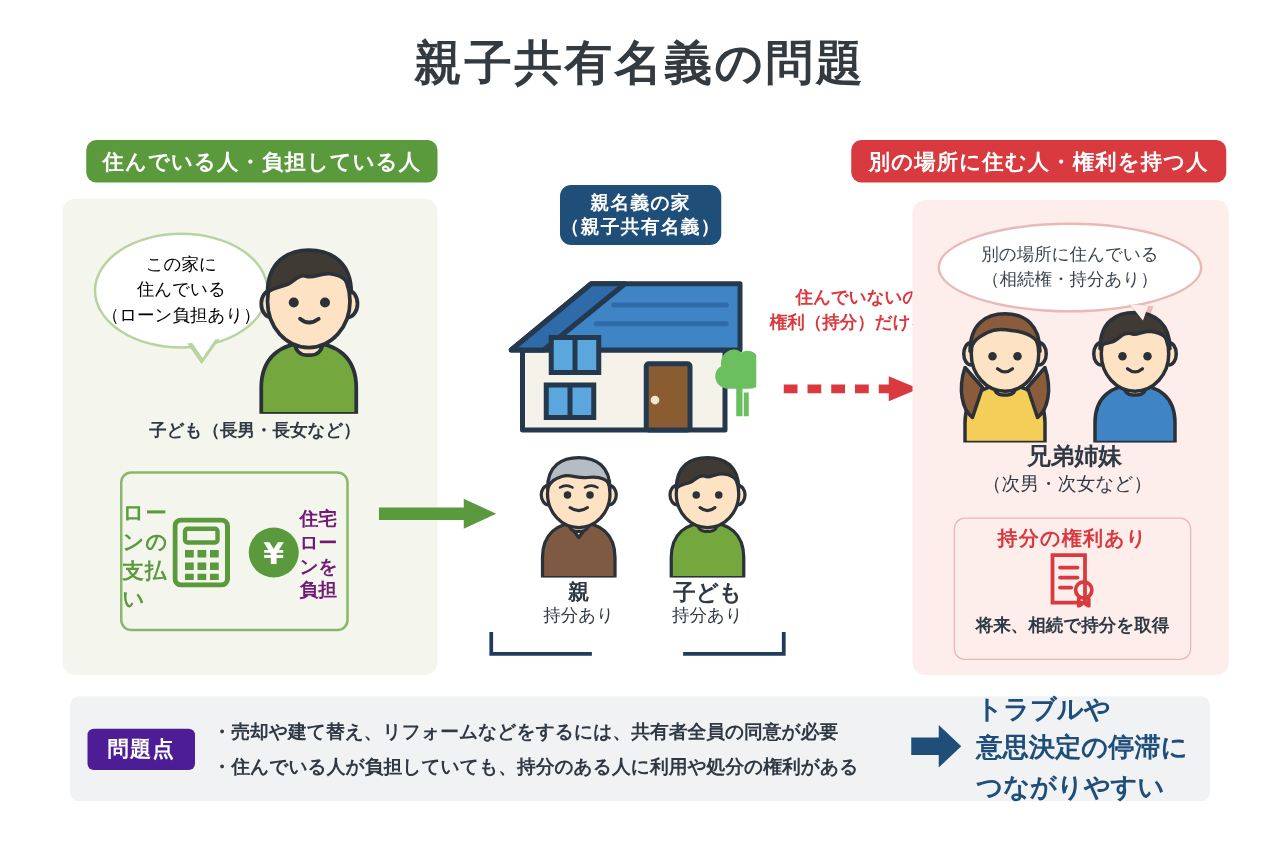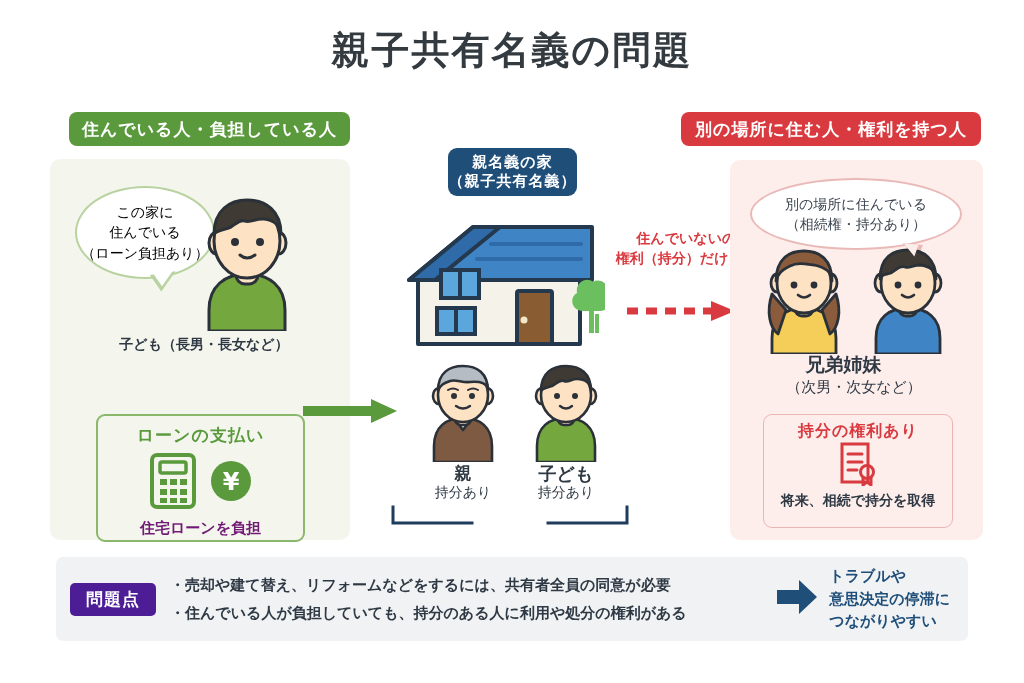--- a/index.html
+++ b/index.html
@@ -87,24 +87,24 @@
   }
 
   
   .person{position:absolute;}
 
   
   .cap{position:absolute;text-align:center;color:#2f3944;}
 
   
   .loanbox{
-    position:absolute;left:96px;top:377px;width:209px;height:128px;
+    position:absolute;left:96px;top:377px;width:183px;height:128px;
     border:2px solid #8ab86a;border-radius:9px;
     background:transparent;box-sizing:border-box;
-    display:flex;flex-direction:column;align-items:center;margin-top:37px;
+    display:flex;align-items:center;
   }
   .loanbox-title{margin-top:8px;font-size:17px;font-weight:bold;color:#5a9a3d;letter-spacing:1px;}
   .loanbox-icons{display:flex;align-items:center;gap:14px;margin-top:6px;}
   .loanbox-caption{margin-top:6px;font-size:15px;font-weight:bold;color:#701a75;}
 
   
   .rightbox{
     position:absolute;left:763px;top:414px;width:190px;height:114px;
     border:1.5px solid #eab6b3;border-radius:9px;box-sizing:border-box;
     display:flex;flex-direction:column;align-items:center;
@@ -137,21 +137,21 @@
     margin-left:14px;width:86px;height:33px;background:#4c1d95;border-radius:5px;
     color:#fff;font-size:17px;font-weight:bold;
     display:flex;align-items:center;justify-content:center;letter-spacing:1px;flex:none;
   }
   .bullets{margin-left:14px;flex:1;}
   .bullets div{font-size:15px;font-weight:bold;color:#2f3944;line-height:1.9;}
   .result{
     display:flex;align-items:center;gap:10px;margin-right:18px;flex:none;
   }
   .result-text{
-    font-size:15px;font-weight:bold;color:#1f4e79;line-height:1.5;white-space:pre-line;
+    font-size:21px;font-weight:bold;color:#1f4e79;line-height:1.5;white-space:pre-line;
   }
 </style>
 </head>
 <body>
 
 <div class="canvas">
 
   <div class="title">親子共有名義の問題</div>
 
   <div class="pill pill-green">住んでいる人・負担している人</div>
@@ -326,21 +326,21 @@
       <ellipse cx="19" cy="35" rx="6" ry="9" fill="#fde3c4" stroke="#2b3138" stroke-width="2.8"></ellipse>
       <ellipse cx="73" cy="35" rx="6" ry="9" fill="#fde3c4" stroke="#2b3138" stroke-width="2.8"></ellipse>
       <ellipse cx="46" cy="35" rx="27" ry="30" fill="#fde3c4" stroke="#2b3138" stroke-width="2.8"></ellipse>
       <path d="M18 31 C18 9 31 2 46 2 C62 2 74 11 74 31 C74 22 67 18 58 17 C51 17 47 21 43 19 C38 17 34 22 29 25 C23 27 20 26 18 31 Z" fill="#3f3a34" stroke="#2b3138" stroke-width="2.8" stroke-linejoin="round"></path>
       <circle cx="36" cy="37" r="3.4" fill="#2b3138"></circle>
       <circle cx="56" cy="37" r="3.4" fill="#2b3138"></circle>
       <path d="M40 47 Q46 52 52 47" fill="none" stroke="#2b3138" stroke-width="2.6" stroke-linecap="round"></path>
     </svg>
   </div>
 
-  <div class="cap" style="left:717px;top:352px;width:253px;font-size:19px;font-weight:bold;">兄弟姉妹</div>
+  <div class="cap" style="left:733px;top:352px;width:253px;font-size:19px;font-weight:bold;">兄弟姉妹</div>
   <div class="cap" style="left:730px;top:378px;width:248px;font-size:15px;">（次男・次女など）</div>
 
   <div class="rightbox">
     <div class="rightbox-title">持分の権利あり</div>
     <span>
       <svg width="40" height="44" viewBox="0 0 40 44">
         <path d="M4 2 L30 2 L30 40 L4 40 Z" fill="none" stroke="#d93a3f" stroke-width="3"></path>
         <line x1="10" y1="12" x2="24" y2="12" stroke="#d93a3f" stroke-width="3" stroke-linecap="round"></line>
         <line x1="10" y1="20" x2="24" y2="20" stroke="#d93a3f" stroke-width="3" stroke-linecap="round"></line>
         <line x1="10" y1="28" x2="19" y2="28" stroke="#d93a3f" stroke-width="3" stroke-linecap="round"></line>

